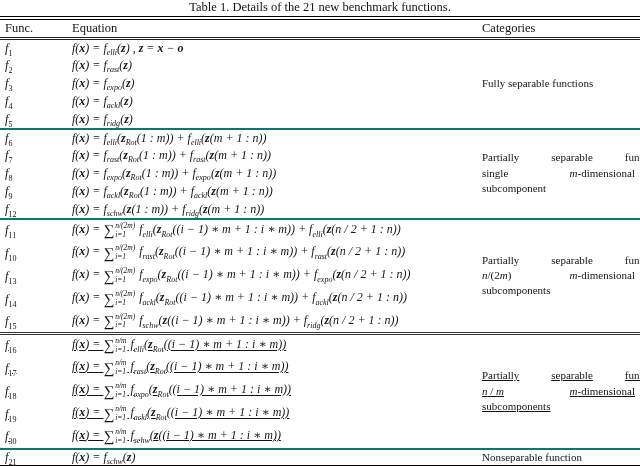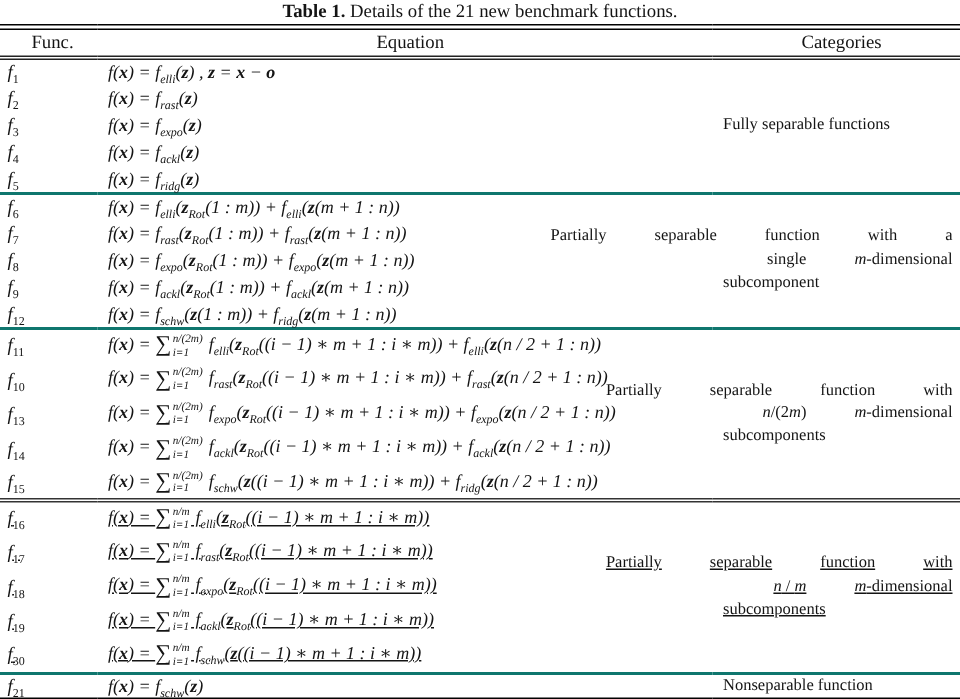--- a/index.html
+++ b/index.html
@@ -1,39 +1,39 @@
 <!DOCTYPE html>
 <html><head>
 <meta charset="utf-8">
 <style>
   html,body{margin:0;padding:0;background:#fff;}
   body{width:640px;height:466px;color:#141414;font-family:"Liberation Serif","DejaVu Serif",serif;overflow:hidden;}
   .caption{text-align:center;font-size:12.5px;padding:1px 0 2px 0;line-height:13px;}
-  .caption b{font-weight:bold;}
+  .caption b{font-weight:normal;}
   table{width:640px;border-collapse:collapse;table-layout:fixed;
         border-top:4px double #000;border-bottom:4px double #000;}
   col.c-func{width:65px;} col.c-eq{width:410px;} col.c-cat{width:165px;}
-  thead th{font-weight:normal;text-align:center;font-size:12.5px;height:16px;
+  thead th{font-weight:normal;text-align:left;font-size:12.5px;height:16px;
            padding:0 0 1px 5px;border-bottom:3px double #222;vertical-align:middle;}
   thead th.h-eq,thead th.h-cat{padding-left:7px;}
   tbody + tbody{border-top:2px solid #0f766e;}
   tbody.g3{border-top:3px double #333;text-decoration:underline;}
   td{padding:0;vertical-align:middle;margin-left:25px;}
   td.func{padding-left:5px;font-style:italic;font-size:12.5px;white-space:nowrap;}
   td.func sub{font-style:normal;}
   td.eq{padding-left:7px;font-style:italic;font-size:12px;white-space:nowrap;}
   td.eq b,td.func b{font-weight:bold;}
   sub{font-size:8px;line-height:0;}
   .sum{display:inline-flex;align-items:center;vertical-align:middle;line-height:0;}
   .sg{font-size:15px;font-style:normal;line-height:1;}
   .ss{display:inline-flex;flex-direction:column;font-size:7.5px;line-height:1.15;margin:0 1px;}
   td.cat{padding:0 5px 0 7px;font-size:11px;line-height:1.4;font-style:normal;}
   td.cat i{font-style:italic;}
   .cl{display:block;}
-  .cl-just{display:flex;justify-content:flex-end;gap:32px;}
+  .cl-just{display:flex;justify-content:space-between;gap:32px;}
   tbody.g0 tr,tbody.g1 tr{height:18px;}
   tbody.g2 tr,tbody.g3 tr{height:23px;}
   tbody.g4 tr{height:16px;}
 </style>
 </head>
 <body>
 
 <div class="caption"><b>Table 1.</b><span> Details of the 21 new benchmark functions.</span></div>
 
 <table>

